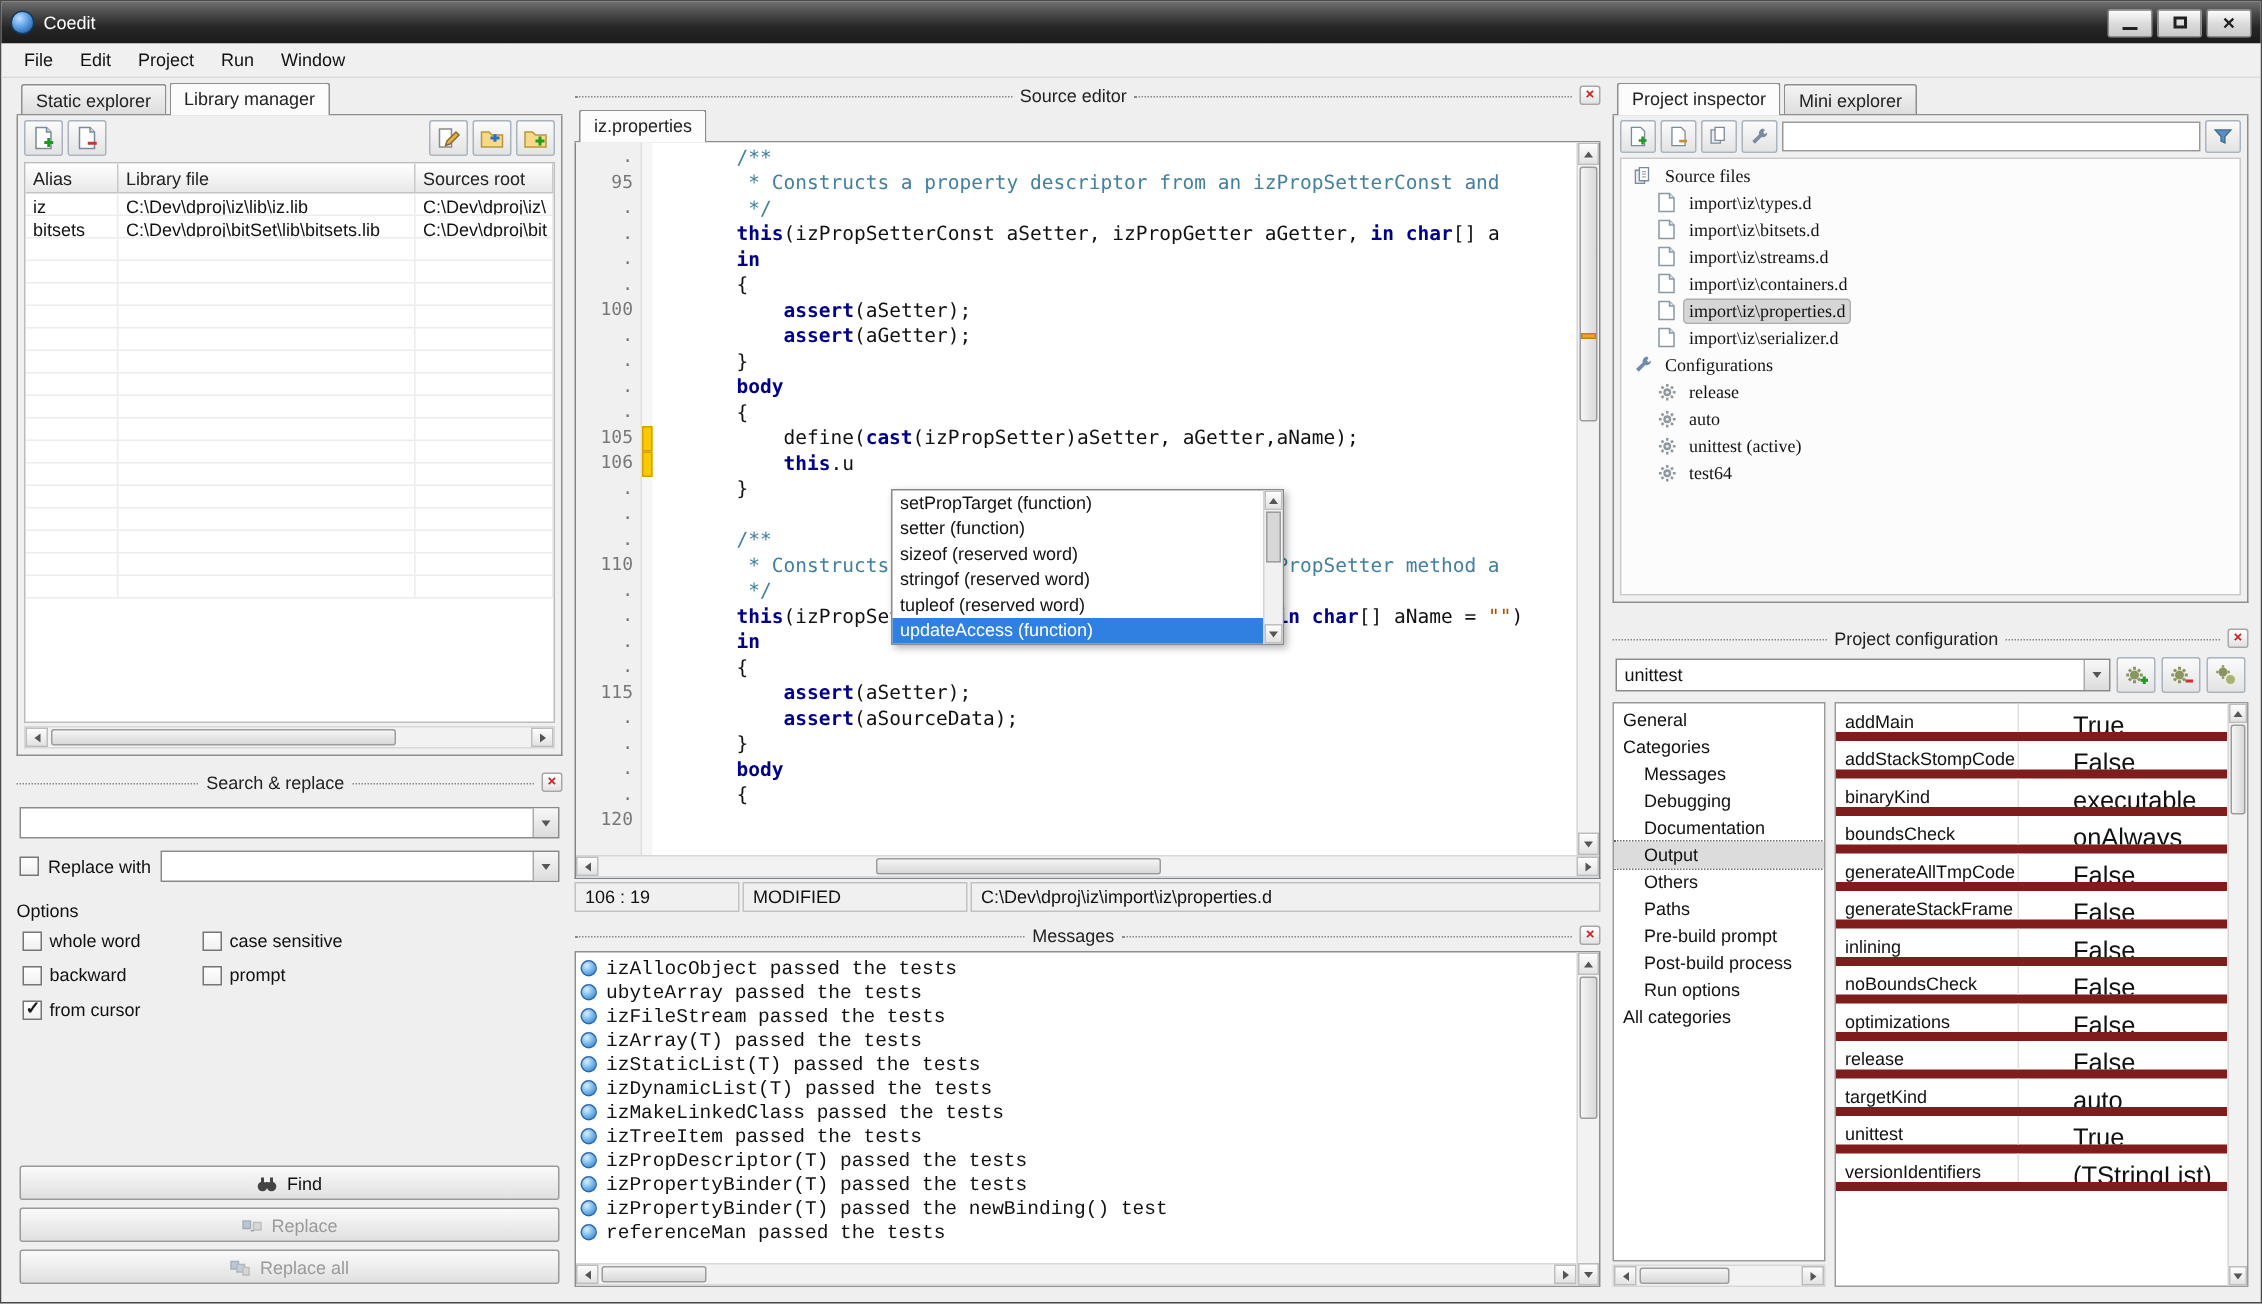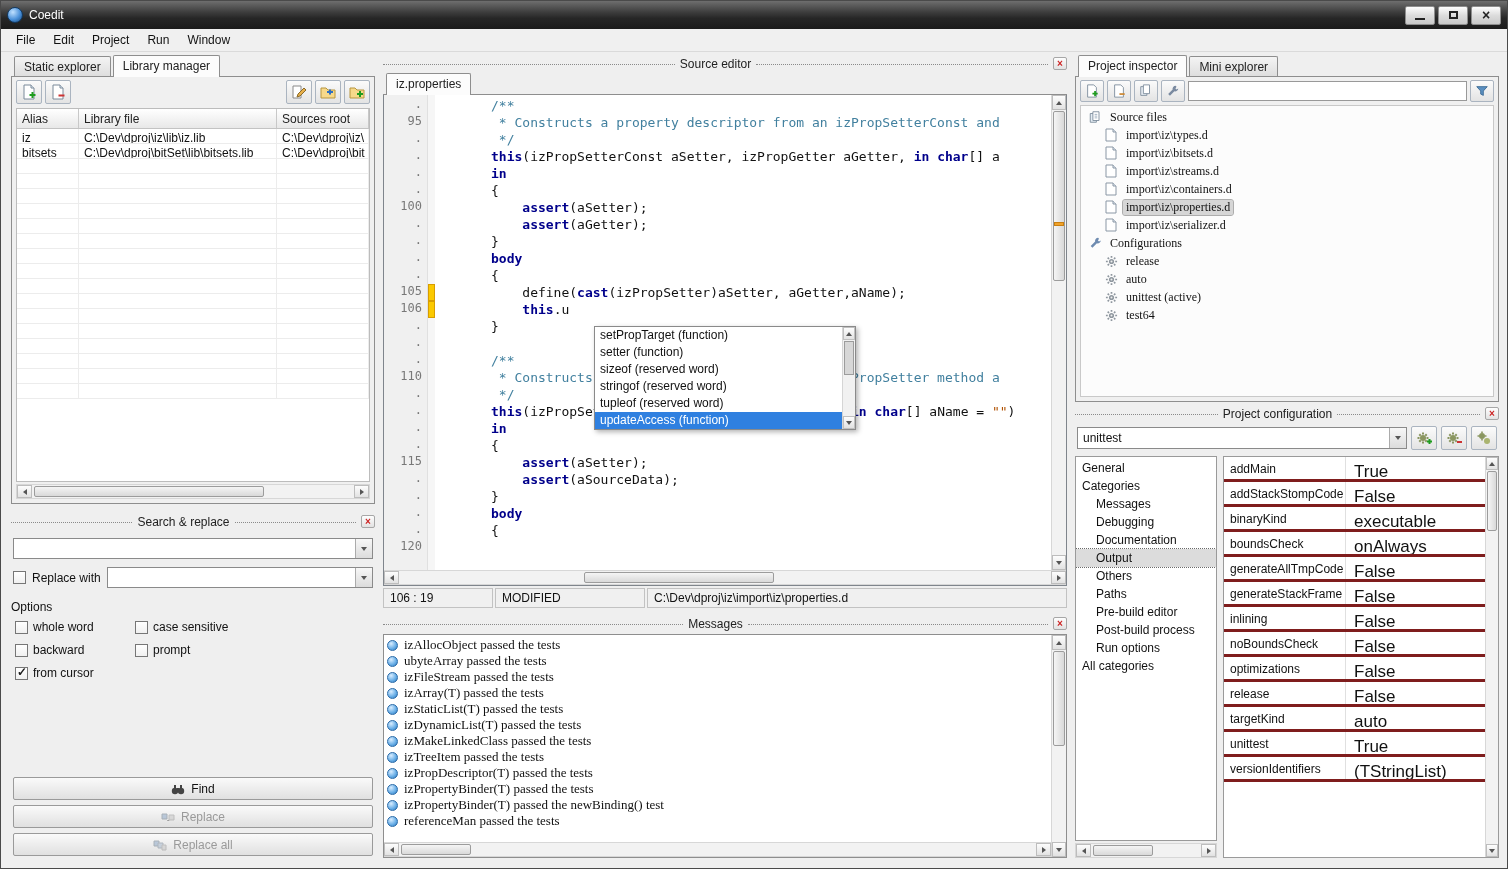--- a/index.html
+++ b/index.html
@@ -124,44 +124,44 @@
   
   .ed-tick{position:absolute;left:2px;right:2px;top:112px;height:4px;background:#f0a22a;border:1px solid #c97f12;}
 
   
   .panel-msgs{flex:1;margin-top:8px;display:flex;flex-direction:column;min-height:0;}
   .msg-box{flex:1;background:#fff;border:1px solid #8e8e8e;display:flex;min-height:0;}
   .msg-col{flex:1;display:flex;flex-direction:column;min-width:0;}
   .msg-list{flex:1;overflow:hidden;padding:2px 0 0 3px;}
   .msg-row{display:flex;align-items:center;height:16px;gap:6px;}
   .msg-ico{width:11px;height:11px;border-radius:50%;background:radial-gradient(circle at 35% 30%,#d9edff,#6db1e8 55%,#2a79c0);border:1px solid #2a6aa8;flex:0 0 auto;}
-  .msg-text{font-family:Liberation Serif, serif;font-size:13px;white-space:nowrap;}
+  .msg-text{font-family:Liberation Mono, monospace;font-size:13px;white-space:nowrap;}
 
   
   .panel-insp{height:346px;display:flex;flex-direction:column;flex:0 0 auto;}
   .insp-input{flex:1;height:20px;border:1px solid #999;background:#fff;font-size:12px;padding:0 4px;font-family:"Liberation Sans",sans-serif;}
   .tree{flex:1;background:#fcfcfc;margin:0 4px 4px 4px;border:1px solid #c9c9c9;overflow:hidden;padding-top:2px;font-family:Liberation Serif, serif;}
   .tree-row{display:flex;align-items:center;height:18px;gap:4px;white-space:nowrap;}
   .tree-label{font-size:12px;padding:0 3px;}
   .tsel .tree-label{background:#d6d6d6;outline:1px solid #adadad;border-radius:2px;}
   .ti{width:16px;height:14px;display:flex;align-items:center;justify-content:center;flex:0 0 auto;}
 
   
-  .panel-conf{flex:1;margin-top:4px;display:flex;flex-direction:column;min-height:0;}
+  .panel-conf{flex:1;margin-top:16px;display:flex;flex-direction:column;min-height:0;}
   .conf-top{display:flex;gap:4px;align-items:center;margin:2px 2px 6px 2px;flex:0 0 auto;}
   .conf-top .combo{flex:1;height:22px;}
   .conf-body{flex:1;display:flex;gap:6px;min-height:0;}
   .cat-wrap{width:142px;display:flex;flex-direction:column;min-height:0;}
   .cat-list{flex:1;background:#fff;border:1px solid #9a9a9a;overflow:hidden;padding-top:2px;}
   .cat{height:18px;line-height:18px;font-size:12px;white-space:nowrap;}
   .cat.csel{background:#dcdcdc;outline:1px dotted #6a6a6a;}
   .cat-hscroll{margin-top:2px;}
   .grid-wrap{flex:1;display:flex;min-width:0;background:#fff;border:1px solid #9a9a9a;}
   .pg{flex:1;overflow:hidden;}
-  .pg-row{display:flex;height:25px;border-bottom:3px solid #7f1d1d;}
+  .pg-row{display:flex;height:25px;border-bottom:6px solid #7f1d1d;gap:28px;}
   .pg-name{width:122px;padding:5px 4px 0 6px;border-right:1px solid #e0e0e0;font-size:12px;white-space:nowrap;overflow:hidden;}
   .pg-val{flex:1;padding:5px 0 0 8px;font-size:17px;white-space:nowrap;overflow:hidden;}
 </style>
 </head>
 <body>
 
 <div class="frame">
 
   <div class="titlebar">
     <div class="appicon"></div>
@@ -878,21 +878,21 @@
           <div class="cat-wrap">
             <div class="cat-list">
                 <div class="cat" style="padding-left: 6px;">General</div>
                 <div class="cat" style="padding-left: 6px;">Categories</div>
                 <div class="cat" style="padding-left: 20px;">Messages</div>
                 <div class="cat" style="padding-left: 20px;">Debugging</div>
                 <div class="cat" style="padding-left: 20px;">Documentation</div>
                 <div class="cat csel" style="padding-left: 20px;">Output</div>
                 <div class="cat" style="padding-left: 20px;">Others</div>
                 <div class="cat" style="padding-left: 20px;">Paths</div>
-                <div class="cat" style="padding-left: 20px;">Pre-build editor</div>
+                <div class="cat" style="padding-left: 20px;">Pre-build prompt</div>
                 <div class="cat" style="padding-left: 20px;">Post-build process</div>
                 <div class="cat" style="padding-left: 20px;">Run options</div>
                 <div class="cat" style="padding-left: 6px;">All categories</div>
               </div>
             <div class="sbh cat-hscroll">
               <div class="sbtn">
                   <span class="tri-l"></span>
                 </div>
               <div class="track">
                   <div class="thumb" style="left:2px;width:60px;"></div>

